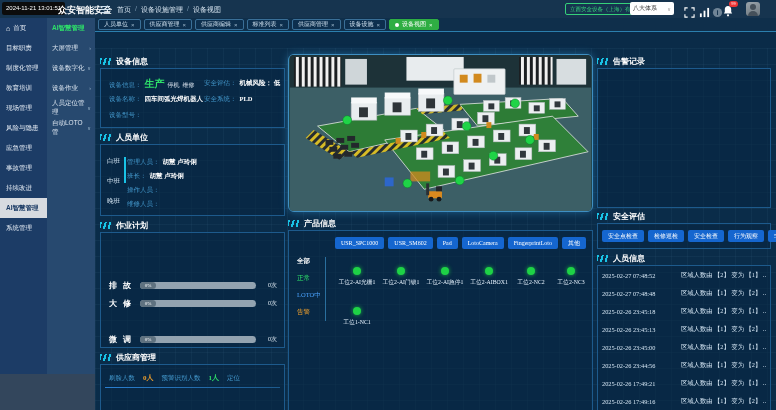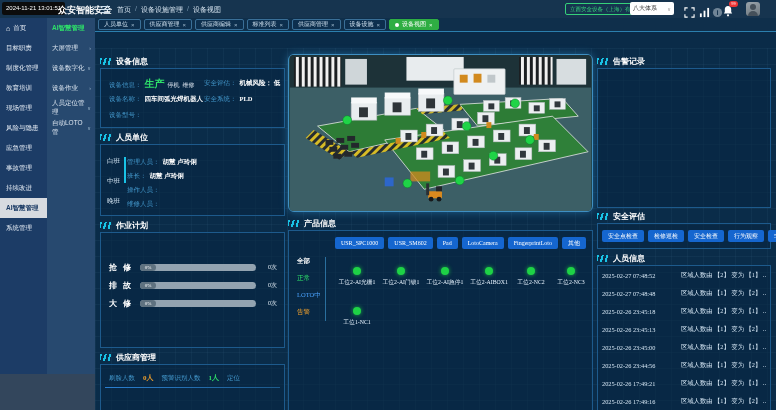--- a/index.html
+++ b/index.html
@@ -330,36 +330,36 @@
           <span class="val"></span>
         </div>
     </div>
   </div>
 
   <div class="phead" style="left:5px;top:172px">
     <span class="picon"></span>
     <span class="ptitle">作业计划</span>
   </div>
   <div class="pbox" style="left:5px;top:184px;width:185px;height:116px">
-    <div class="wp-row" style="top:28px">
-      <span class="wp-label">抢 修</span>
-      <span class="wp-track">
-          <span class="wp-chip">0%</span>
-        </span>
-      <span class="wp-count">0次</span>
-    </div>
     <div class="wp-row" style="top:46px">
       <span class="wp-label">排 故</span>
       <span class="wp-track">
           <span class="wp-chip">0%</span>
         </span>
       <span class="wp-count">0次</span>
     </div>
     <div class="wp-row" style="top:64px">
       <span class="wp-label">大 修</span>
+      <span class="wp-track">
+          <span class="wp-chip">0%</span>
+        </span>
+      <span class="wp-count">0次</span>
+    </div>
+    <div class="wp-row" style="top:100px">
+      <span class="wp-label">微 调</span>
       <span class="wp-track">
           <span class="wp-chip">0%</span>
         </span>
       <span class="wp-count">0次</span>
     </div>
   </div>
 
   <div class="phead" style="left:5px;top:304px">
     <span class="picon"></span>
     <span class="ptitle">供应商管理</span>

